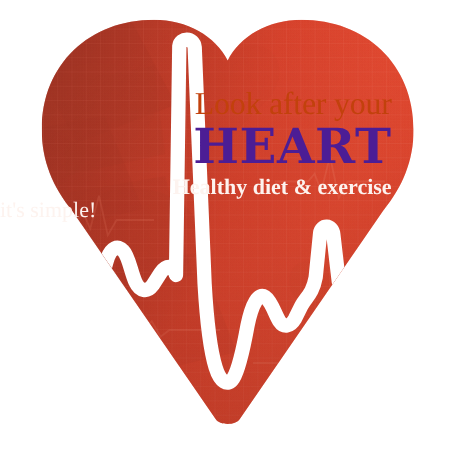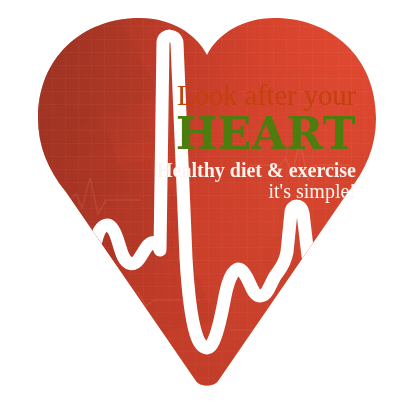--- a/index.html
+++ b/index.html
@@ -46,21 +46,21 @@
     font-weight: 400;
     letter-spacing: -0.2px;
     white-space: nowrap;
   }
   .line-heart {
     position: absolute;
     left: 0;
     top: 111px;
     width: 356px;
     text-align: right;
-    color: #4d7c0f;
+    color: #4c1d95;
     font-family: "DejaVu Serif", serif;
     font-size: 44px;
     line-height: 46px;
     font-weight: 700;
     letter-spacing: 0.5px;
     white-space: nowrap;
   }
   .line-sub1 {
     position: absolute;
     left: 0;
@@ -72,21 +72,20 @@
     font-size: 20px;
     line-height: 21px;
     font-weight: 700;
     white-space: nowrap;
   }
   .line-sub2 {
     position: absolute;
     left: 0;
     top: 181px;
     width: 356px;
-    text-align: right;
     color: #fdf3ef;
     font-family: "Liberation Serif", serif;
     font-size: 20px;
     line-height: 21px;
     font-weight: 400;
     white-space: nowrap;
   }
 </style>
 </head>
 <body>

